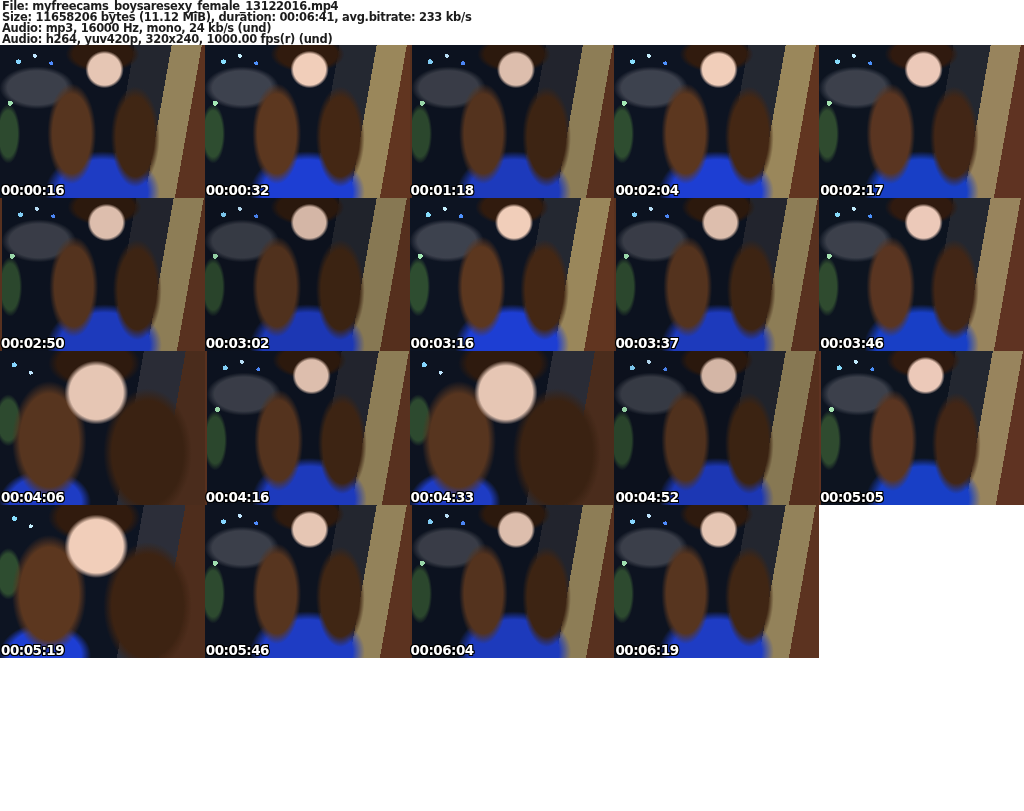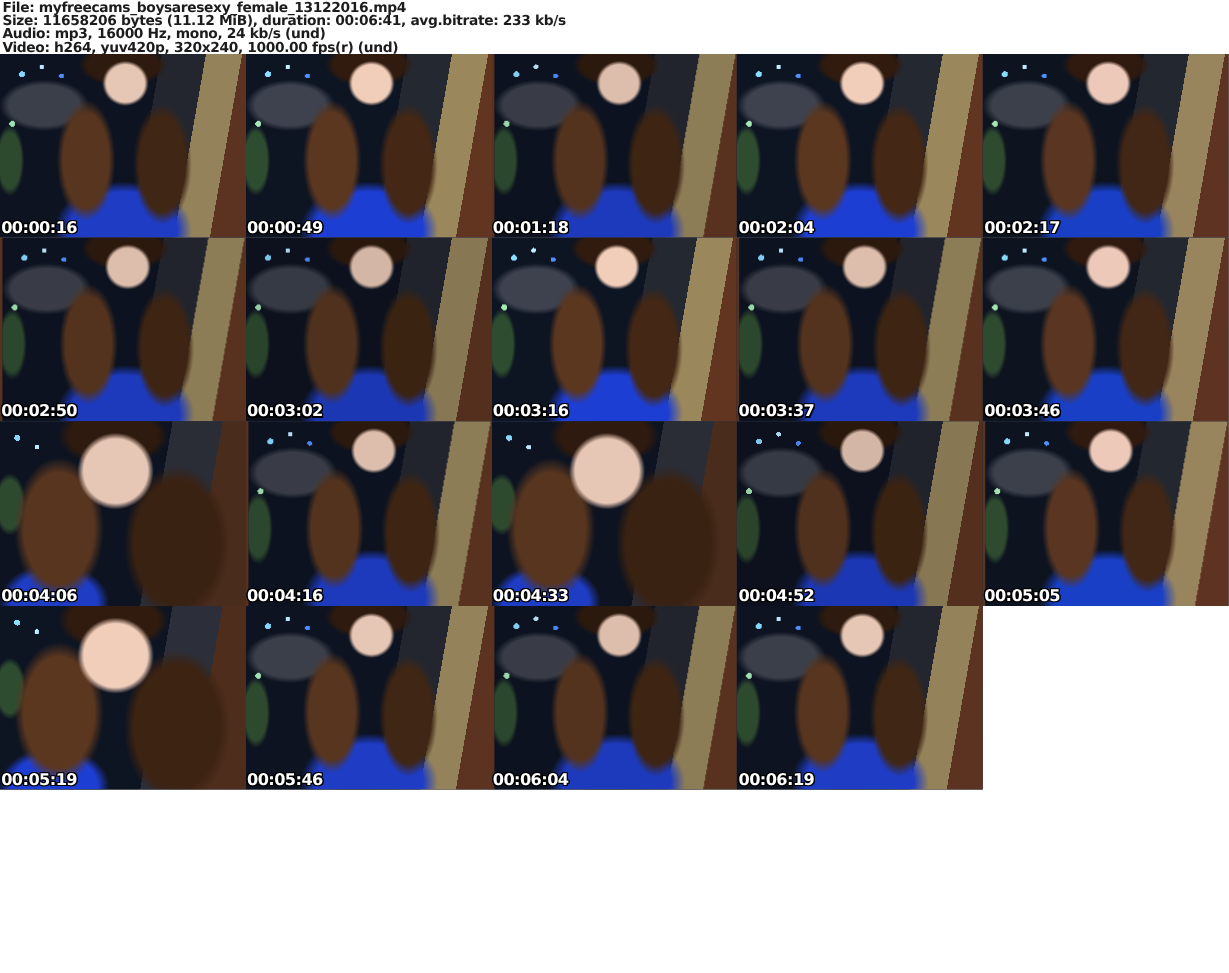--- a/index.html
+++ b/index.html
@@ -84,32 +84,32 @@
 </style>
 </head>
 <body>
 
 <div id="sheet">
 
   <div id="meta-header">
     <span class="meta-line">File: myfreecams_boysaresexy_female_13122016.mp4</span>
     <span class="meta-line">Size: 11658206 bytes (11.12 MiB), duration: 00:06:41, avg.bitrate: 233 kb/s</span>
     <span class="meta-line">Audio: mp3, 16000 Hz, mono, 24 kb/s (und)</span>
-    <span class="meta-line">Video: h264, yuv420p, 320x240, 1000.00 fps(r) (und)</span>
+    <span class="meta-line">Audio: h264, yuv420p, 320x240, 1000.00 fps(r) (und)</span>
   </div>
 
   <div id="thumb-grid">
 
     <div class="cell">
       <div class="thumb" data-variant="wide"></div>
       <span class="ts">00:00:16</span>
     </div>
     <div class="cell">
       <div class="thumb" data-variant="wide"></div>
-      <span class="ts">00:00:49</span>
+      <span class="ts">00:00:32</span>
     </div>
     <div class="cell">
       <div class="thumb" data-variant="wide"></div>
       <span class="ts">00:01:18</span>
     </div>
 
     <div class="cell">
       <div class="thumb" data-variant="wide"></div>
       <span class="ts">00:02:04</span>
     </div>

